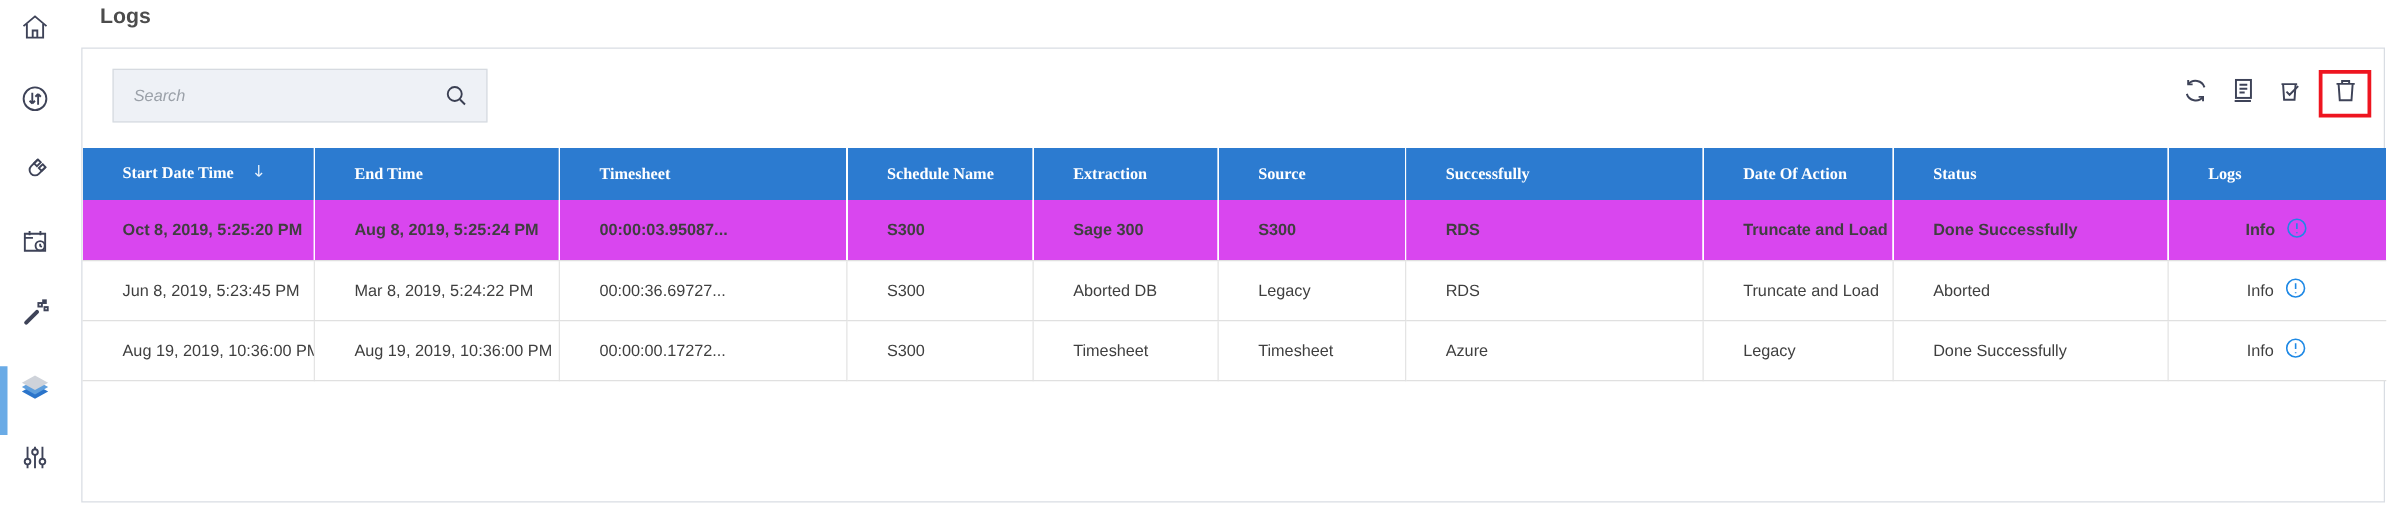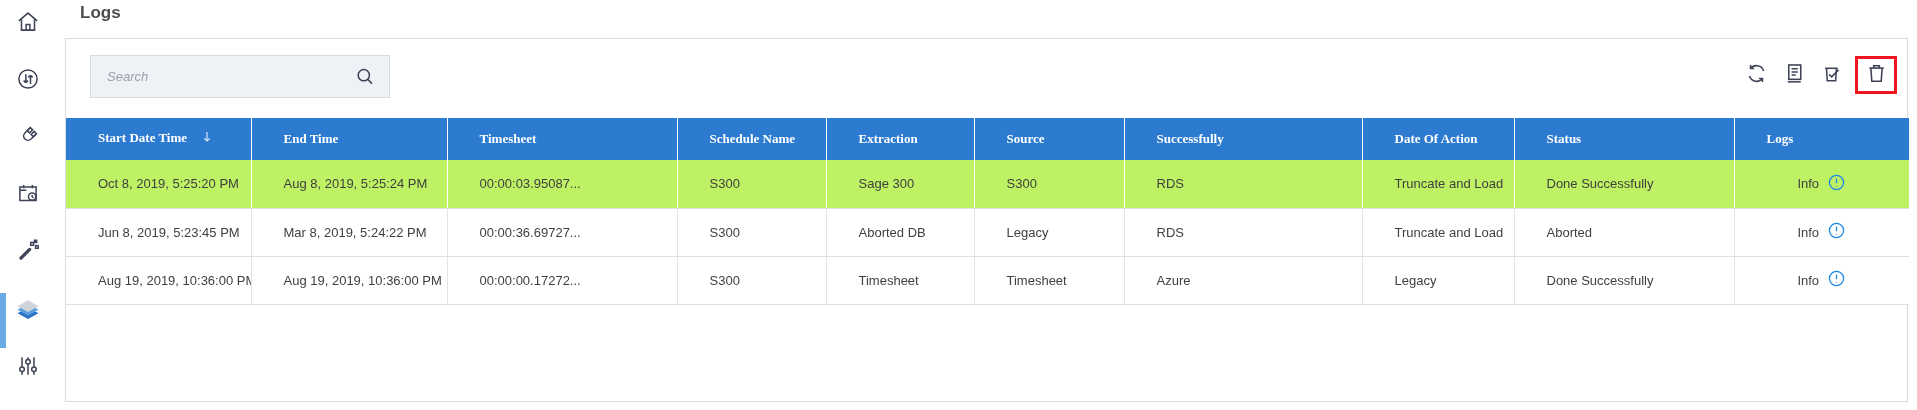--- a/index.html
+++ b/index.html
@@ -50,21 +50,21 @@
   .log-table col.c10{width:175px}
   .log-table th { background:#2c7bd0; color:#ffffff; font-size:13px; font-weight:bold;
                   text-align:left; height:42px; padding:0 8px 0 32px;
                   border-right:1px solid rgba(255,255,255,.55); white-space:nowrap;
                   overflow:hidden; cursor:pointer;font-family:Liberation Serif, serif; }
   .log-table th:last-child { border-right:none; }
   .log-table td { height:48px; font-size:13px; color:#3f3f3f; padding:0 8px 0 32px;
                   border-right:1px solid #e4e4e4; border-bottom:1px solid #e0e0e0;
                   white-space:nowrap; overflow:hidden; background:#ffffff; }
   .log-table td:last-child { border-right:none; }
-  .log-table tr.alt td { background:#bef264; border-right-color:#ffffff; }
+  .log-table tr.alt td { background:#d946ef; border-right-color:#ffffff;font-weight:bold; }
   .sort-arrow { display:inline-block; vertical-align:-3px; margin-left:12px; }
   .sort-arrow svg { stroke:#eaf2fc; fill:none; stroke-width:1.6; }
   td.c-logs { text-align:center; padding:0; }
   .info-btn { display:inline-flex; align-items:center; cursor:pointer; }
   .info-btn .info-label { margin-right:8px; color:#3f3f3f; }
   .info-btn svg { stroke:#1e88e5; fill:none; stroke-width:1.6; }
 </style>
 </head>
 <body>
 

